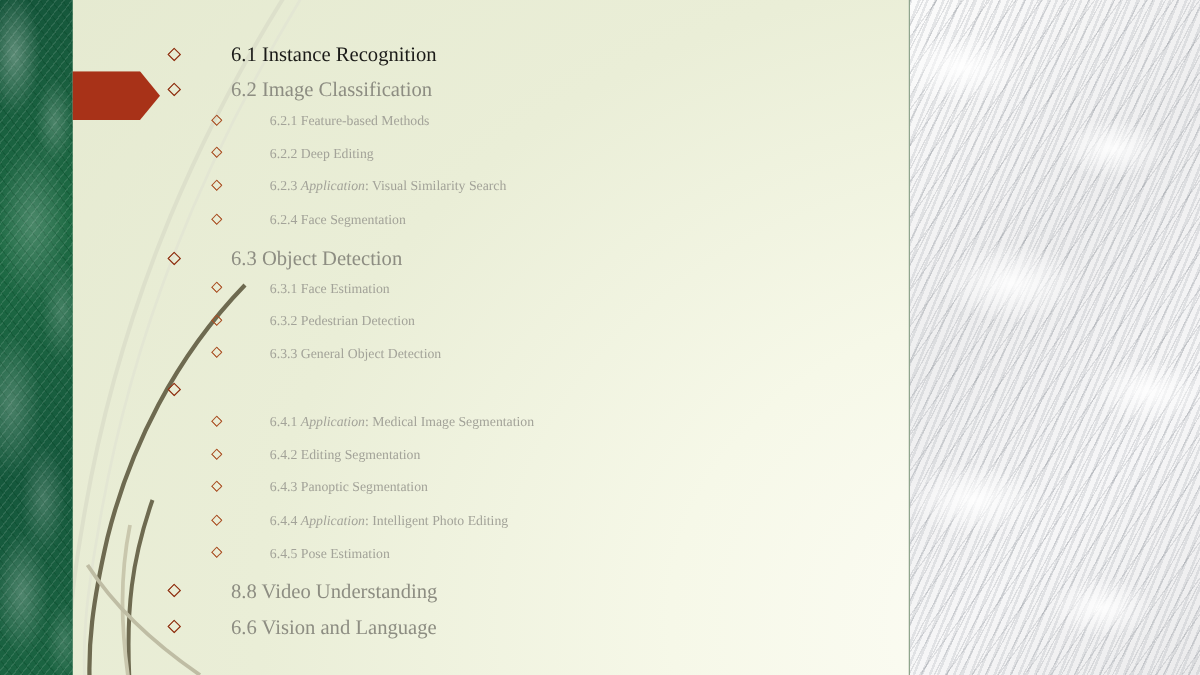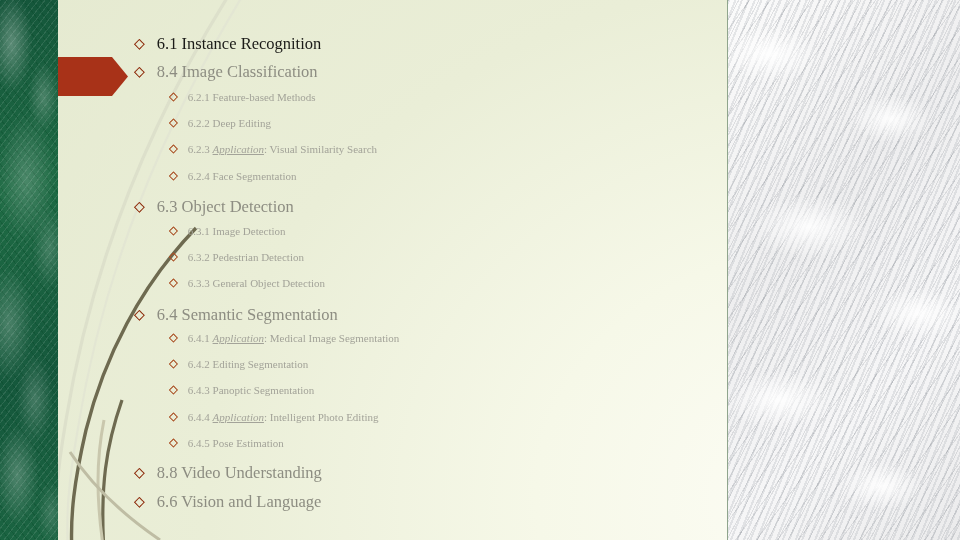--- a/index.html
+++ b/index.html
@@ -100,22 +100,22 @@
   }
 
   .bullet {
     display: inline-block;
     flex: 0 0 auto;
     line-height: 1;
     color: #9c3b1a;
     text-shadow: 0 0 0 #9c3b1a;
   }
 
-  .label { display: inline-block; }
-  .label i { font-style: italic; text-decoration: underline; }
+  .label { display: inline-block; margin-left: 28px; }
+  .label i { font-style: italic; }
 
   
   .lvl1 { left: 134px; }
   .lvl1 .bullet { font-size: 14px; margin-right: 12px; color: #8f3516; }
   .lvl1 .label  { font-size: 16.5px; color: #8d8d82; }
   .lvl1.active .label { color: #1b1b18; font-weight: normal; }
 
   
   .lvl2 { left: 169px; }
   .lvl2 .bullet { font-size: 11.5px; margin-right: 10px; color: #b4west; color: #b05a2a; }
@@ -141,21 +141,21 @@
     <polygon points="0,0 54,0 70,19.5 54,39 0,39" fill="#a83218"></polygon>
   </svg>
 
   <div class="outline">
       <div class="item lvl1 active" style="top: 34px;">
         <span class="bullet">◇</span>
         <span class="label">6.1 Instance Recognition</span>
       </div>
       <div class="item lvl1" style="top: 62px;">
         <span class="bullet">◇</span>
-        <span class="label">8.4 Image Classification</span>
+        <span class="label">6.2 Image Classification</span>
       </div>
       <div class="item lvl2" style="top: 91px;">
         <span class="bullet">◇</span>
         <span class="label">6.2.1 Feature-based Methods</span>
       </div>
       <div class="item lvl2" style="top: 117px;">
         <span class="bullet">◇</span>
         <span class="label">6.2.2 Deep Editing</span>
       </div>
       <div class="item lvl2" style="top: 143px;">
@@ -165,33 +165,32 @@
       <div class="item lvl2" style="top: 170px;">
         <span class="bullet">◇</span>
         <span class="label">6.2.4 Face Segmentation</span>
       </div>
       <div class="item lvl1" style="top: 197px;">
         <span class="bullet">◇</span>
         <span class="label">6.3 Object Detection</span>
       </div>
       <div class="item lvl2" style="top: 225px;">
         <span class="bullet">◇</span>
-        <span class="label">6.3.1 Image Detection</span>
+        <span class="label">6.3.1 Face Estimation</span>
       </div>
       <div class="item lvl2" style="top: 251px;">
         <span class="bullet">◇</span>
         <span class="label">6.3.2 Pedestrian Detection</span>
       </div>
       <div class="item lvl2" style="top: 277px;">
         <span class="bullet">◇</span>
         <span class="label">6.3.3 General Object Detection</span>
       </div>
       <div class="item lvl1" style="top: 305px;">
         <span class="bullet">◇</span>
-        <span class="label">6.4 Semantic Segmentation</span>
       </div>
       <div class="item lvl2" style="top: 332px;">
         <span class="bullet">◇</span>
         <span class="label">6.4.1 <i>Application</i>: Medical Image Segmentation</span>
       </div>
       <div class="item lvl2" style="top: 358px;">
         <span class="bullet">◇</span>
         <span class="label">6.4.2 Editing Segmentation</span>
       </div>
       <div class="item lvl2" style="top: 384px;">

